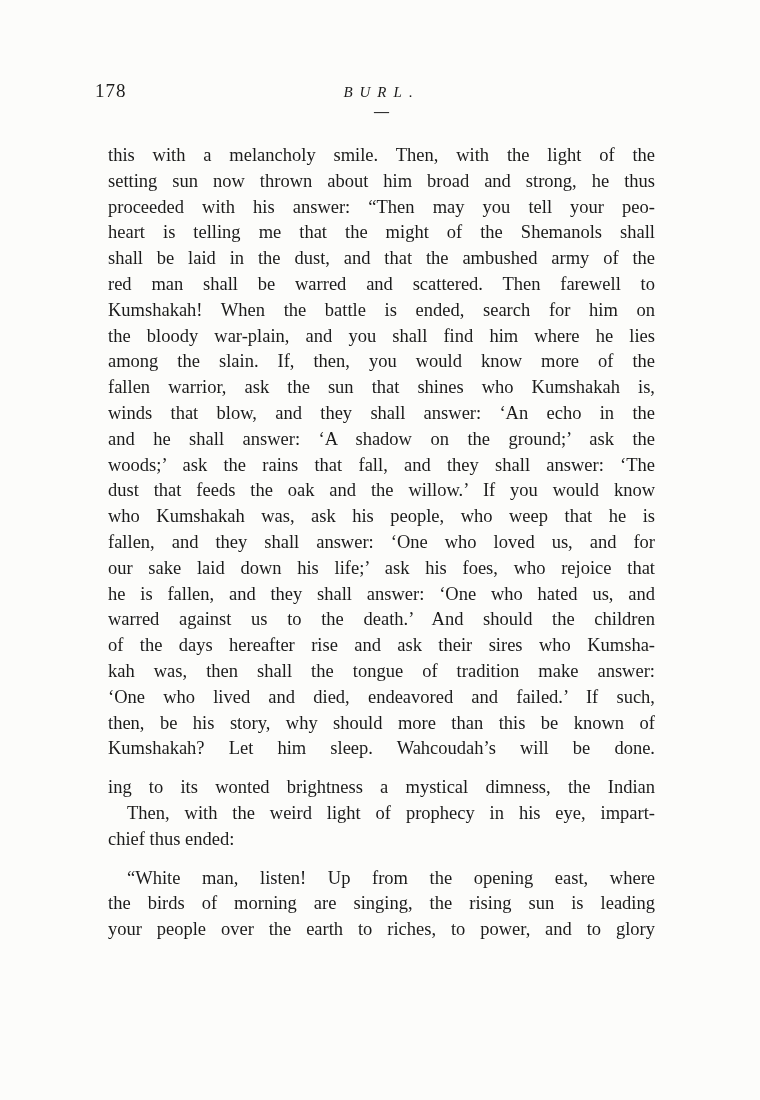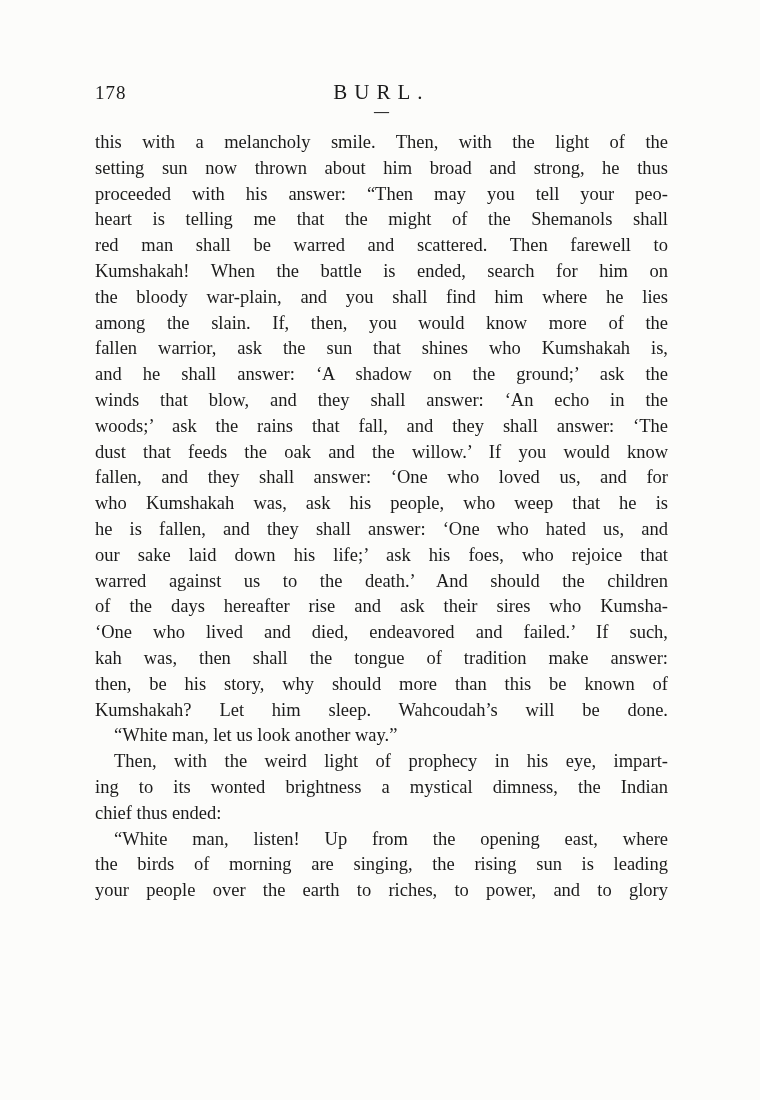--- a/index.html
+++ b/index.html
@@ -25,40 +25,41 @@
     grid-template-columns: 1fr auto 1fr;
     align-items: baseline;
   }
   .page-number {
     justify-self: start;
     font-size: 19px;
     letter-spacing: 1px;
   }
   .running-head {
     justify-self: center;
-    font-size: 21px;
+    font-style: italic;
+    font-size: 15px;
     letter-spacing: 7px;
   }
   .ornament {
     position: absolute;
     top: 104px;
     left: 95px;
     right: 92px;
     text-align: center;
     font-size: 15px;
     line-height: 1;
     font-weight: bold;
   }
   .body-text {
     position: absolute;
     top: 130px;
     left: 95px;
     width: 573px;
   }
-  .paragraph { margin: 0; }
+  .paragraph { margin: 13px; }
   .line {
     font-size: 18.5px;
     line-height: 25.8px;
     text-align: justify;
     text-align-last: justify;
     white-space: normal;
   }
   .line.last {
     text-align-last: left;
   }
@@ -75,46 +76,44 @@
     <span class="running-head">BURL.</span>
     <span></span>
   </div>
   <div class="ornament">—</div>
   <div class="body-text">
       <div class="paragraph">
         <div class="line">this with a melancholy smile. Then, with the light of the</div>
         <div class="line">setting sun now thrown about him broad and strong, he thus</div>
         <div class="line">proceeded with his answer: “Then may you tell your peo-</div>
         <div class="line">heart is telling me that the might of the Shemanols shall</div>
+        <div class="line">shall be laid in the dust, and that the ambushed army of the</div>
         <div class="line">red man shall be warred and scattered. Then farewell to</div>
         <div class="line">Kumshakah! When the battle is ended, search for him on</div>
         <div class="line">the bloody war-plain, and you shall find him where he lies</div>
         <div class="line">among the slain. If, then, you would know more of the</div>
         <div class="line">fallen warrior, ask the sun that shines who Kumshakah is,</div>
+        <div class="line">winds that blow, and they shall answer: ‘An echo in the</div>
         <div class="line">and he shall answer: ‘A shadow on the ground;’ ask the</div>
-        <div class="line">winds that blow, and they shall answer: ‘An echo in the</div>
         <div class="line">woods;’ ask the rains that fall, and they shall answer: ‘The</div>
         <div class="line">dust that feeds the oak and the willow.’ If you would know</div>
+        <div class="line">who Kumshakah was, ask his people, who weep that he is</div>
         <div class="line">fallen, and they shall answer: ‘One who loved us, and for</div>
-        <div class="line">who Kumshakah was, ask his people, who weep that he is</div>
+        <div class="line">our sake laid down his life;’ ask his foes, who rejoice that</div>
         <div class="line">he is fallen, and they shall answer: ‘One who hated us, and</div>
-        <div class="line">our sake laid down his life;’ ask his foes, who rejoice that</div>
         <div class="line">warred against us to the death.’ And should the children</div>
         <div class="line">of the days hereafter rise and ask their sires who Kumsha-</div>
+        <div class="line">kah was, then shall the tongue of tradition make answer:</div>
         <div class="line">‘One who lived and died, endeavored and failed.’ If such,</div>
-        <div class="line">kah was, then shall the tongue of tradition make answer:</div>
         <div class="line">then, be his story, why should more than this be known of</div>
         <div class="line">Kumshakah? Let him sleep. Wahcoudah’s will be done.</div>
       </div>
       <div class="paragraph">
-        <div class="line indent last">“White man, let us look another way.”</div>
-      </div>
-      <div class="paragraph">
+        <div class="line">ing to its wonted brightness a mystical dimness, the Indian</div>
         <div class="line indent">Then, with the weird light of prophecy in his eye, impart-</div>
-        <div class="line">ing to its wonted brightness a mystical dimness, the Indian</div>
         <div class="line last">chief thus ended:</div>
       </div>
       <div class="paragraph">
         <div class="line indent">“White man, listen! Up from the opening east, where</div>
         <div class="line">the birds of morning are singing, the rising sun is leading</div>
         <div class="line">your people over the earth to riches, to power, and to glory</div>
       </div>
     </div>
 </div>
 

